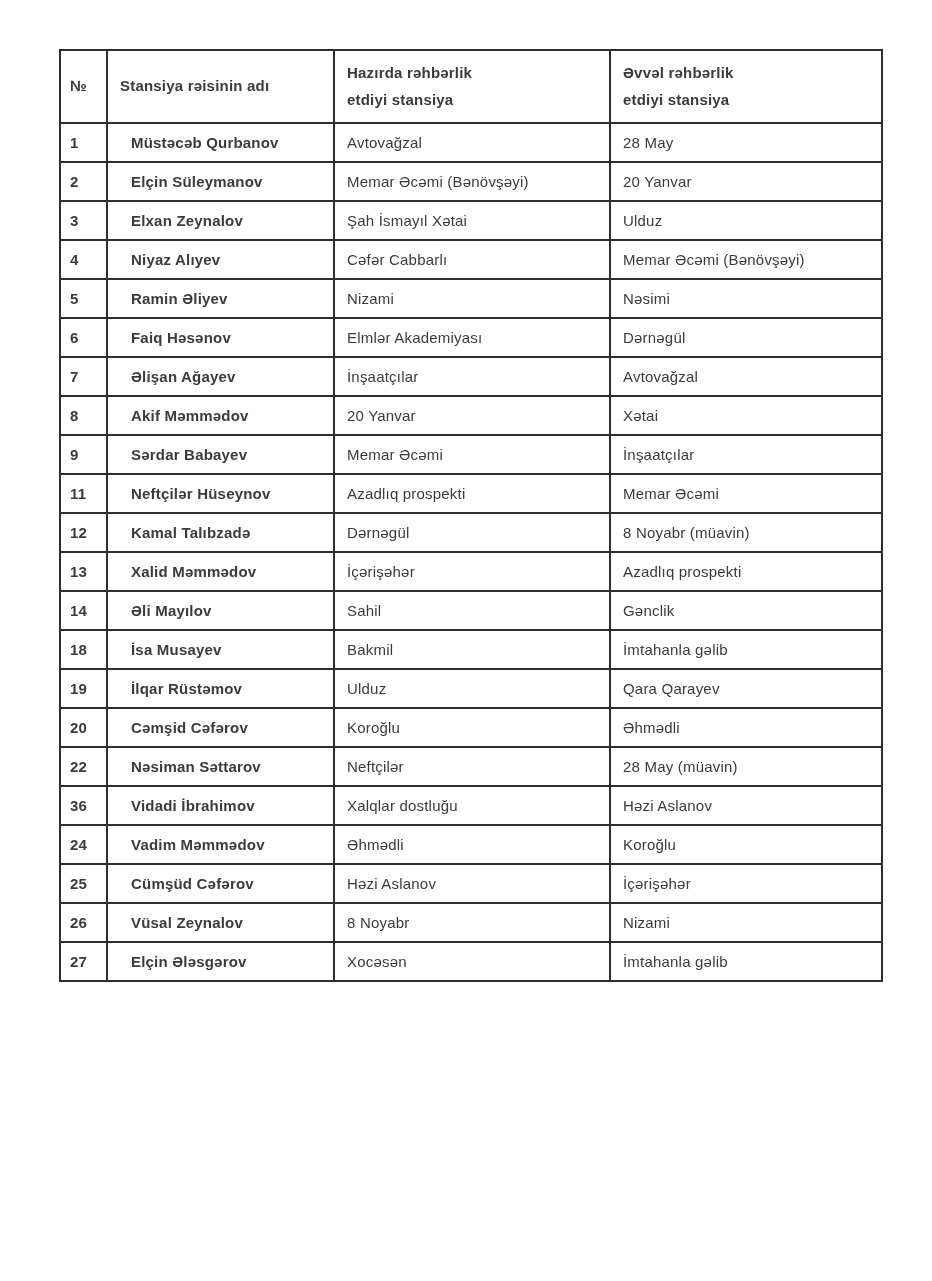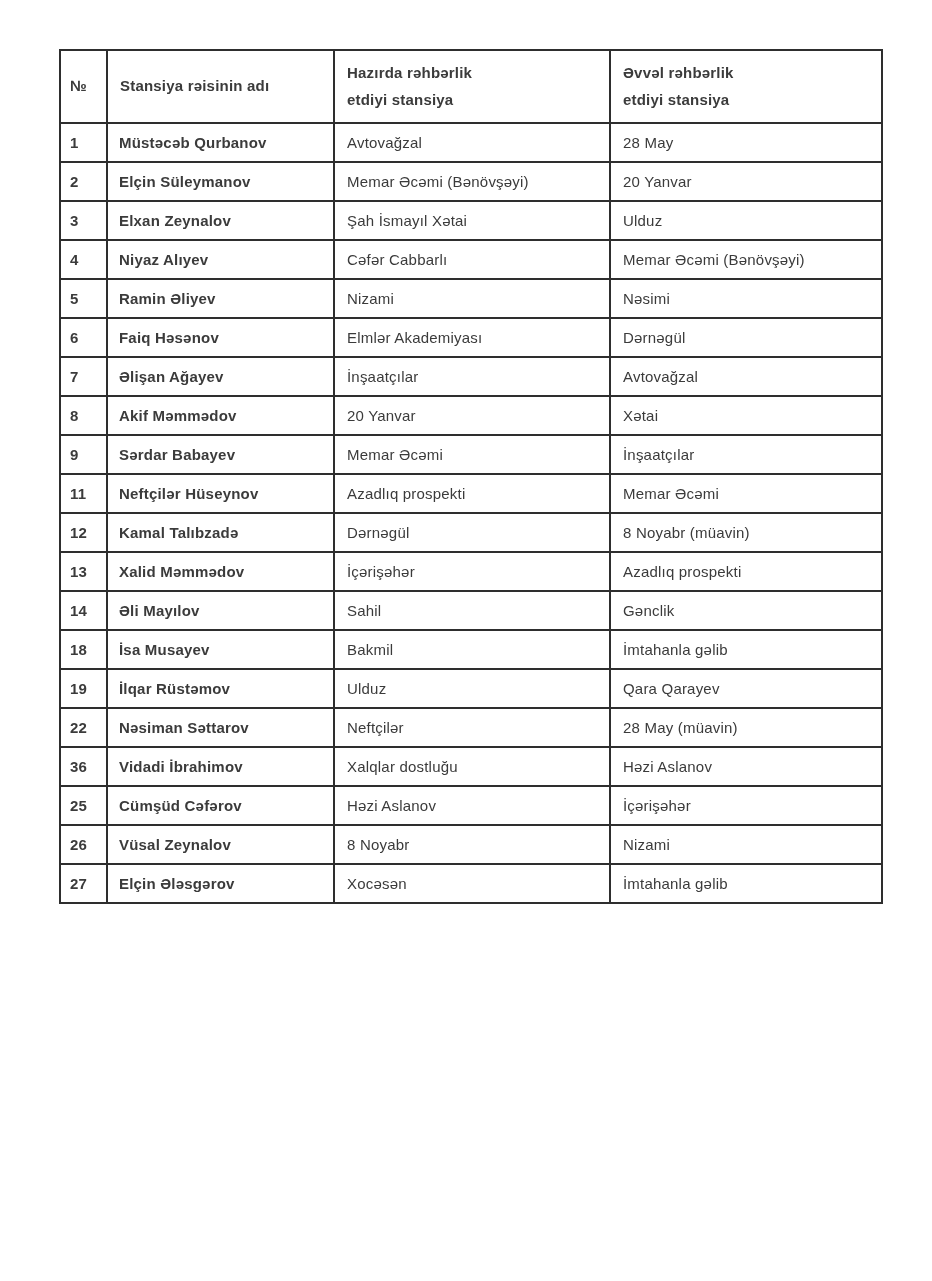--- a/index.html
+++ b/index.html
@@ -54,21 +54,21 @@
     font-weight: 400;
     line-height: 1.2;
     white-space: nowrap;
   }
   table.station-table td.cell-num {
     font-weight: 700;
     padding-left: 9px;
   }
   table.station-table td.cell-name {
     font-weight: 700;
-    padding-left: 11px;
+    padding-left: 23px;
   }
 </style>
 </head>
 <body>
 
 <div class="table-wrap">
   <table class="station-table">
     <colgroup>
       <col class="c-num">
       <col class="c-name">
@@ -170,30 +170,42 @@
     <td class="cell-current">Bakmil</td>
     <td class="cell-previous">İmtahanla gəlib</td>
   </tr>
         <tr>
     <td class="cell-num">19</td>
     <td class="cell-name">İlqar Rüstəmov</td>
     <td class="cell-current">Ulduz</td>
     <td class="cell-previous">Qara Qarayev</td>
   </tr>
         <tr>
+    <td class="cell-num">20</td>
+    <td class="cell-name">Cəmşid Cəfərov</td>
+    <td class="cell-current">Koroğlu</td>
+    <td class="cell-previous">Əhmədli</td>
+  </tr>
+        <tr>
     <td class="cell-num">22</td>
     <td class="cell-name">Nəsiman Səttarov</td>
     <td class="cell-current">Neftçilər</td>
     <td class="cell-previous">28 May (müavin)</td>
   </tr>
         <tr>
     <td class="cell-num">36</td>
     <td class="cell-name">Vidadi İbrahimov</td>
     <td class="cell-current">Xalqlar dostluğu</td>
     <td class="cell-previous">Həzi Aslanov</td>
+  </tr>
+        <tr>
+    <td class="cell-num">24</td>
+    <td class="cell-name">Vadim Məmmədov</td>
+    <td class="cell-current">Əhmədli</td>
+    <td class="cell-previous">Koroğlu</td>
   </tr>
         <tr>
     <td class="cell-num">25</td>
     <td class="cell-name">Cümşüd Cəfərov</td>
     <td class="cell-current">Həzi Aslanov</td>
     <td class="cell-previous">İçərişəhər</td>
   </tr>
         <tr>
     <td class="cell-num">26</td>
     <td class="cell-name">Vüsal Zeynalov</td>

